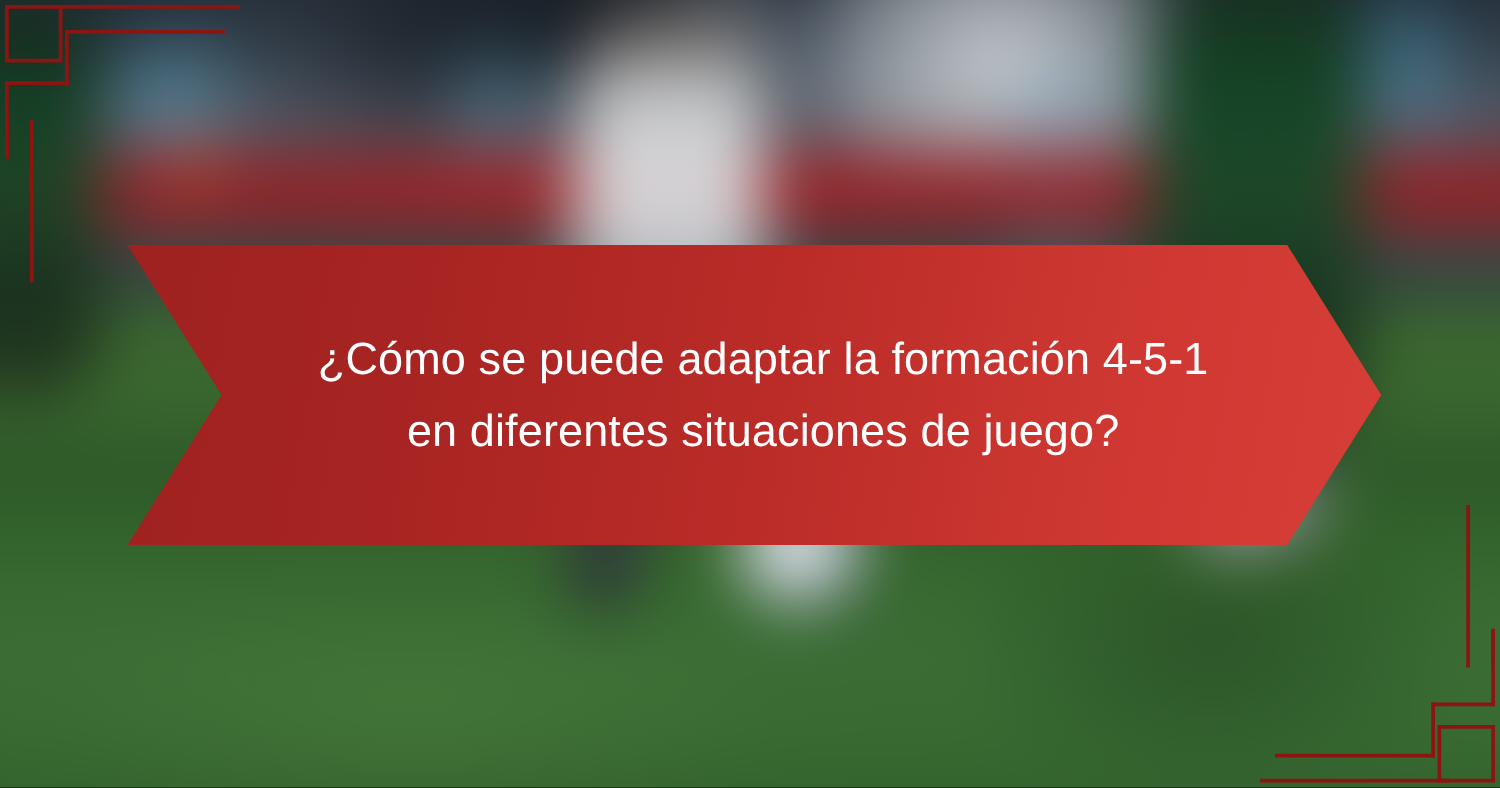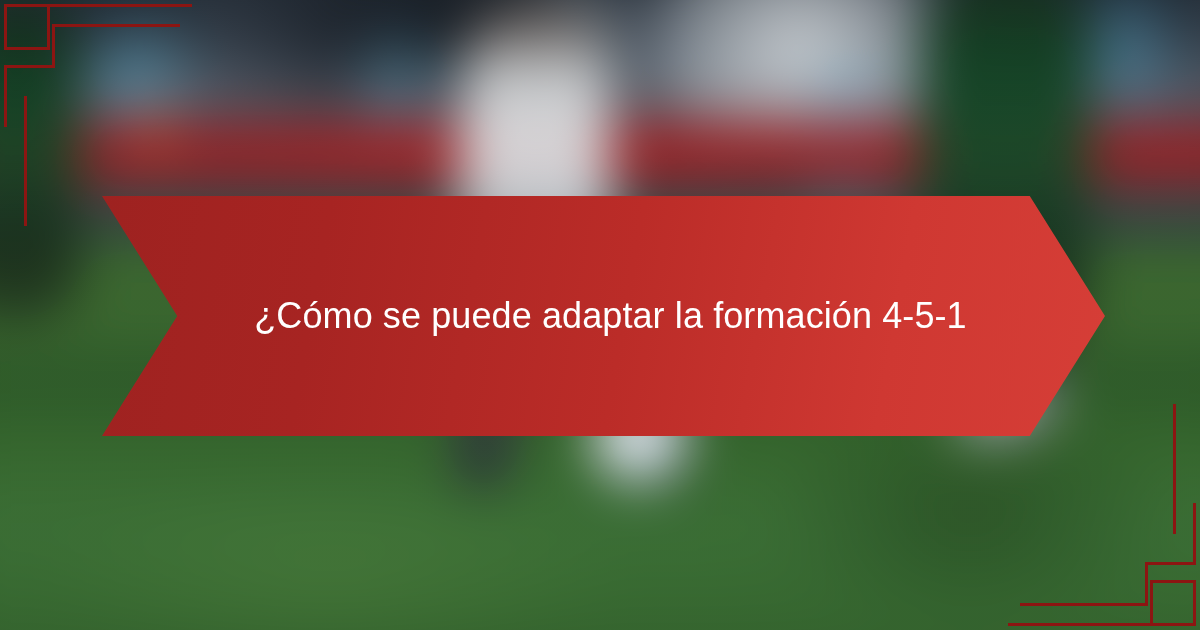--- a/index.html
+++ b/index.html
@@ -266,16 +266,17 @@
     <i class="v1"></i>
     <i class="h3"></i>
     <i class="v2"></i>
     <i class="v3"></i>
     <i class="v4"></i>
   </div>
 
   <div id="banner">
     <div id="banner-text">
       <span>¿Cómo se puede adaptar la formación 4-5-1</span><br>
+      <span>en diferentes situaciones de juego?</span>
     </div>
   </div>
 
 </div>
 
 </body></html>

